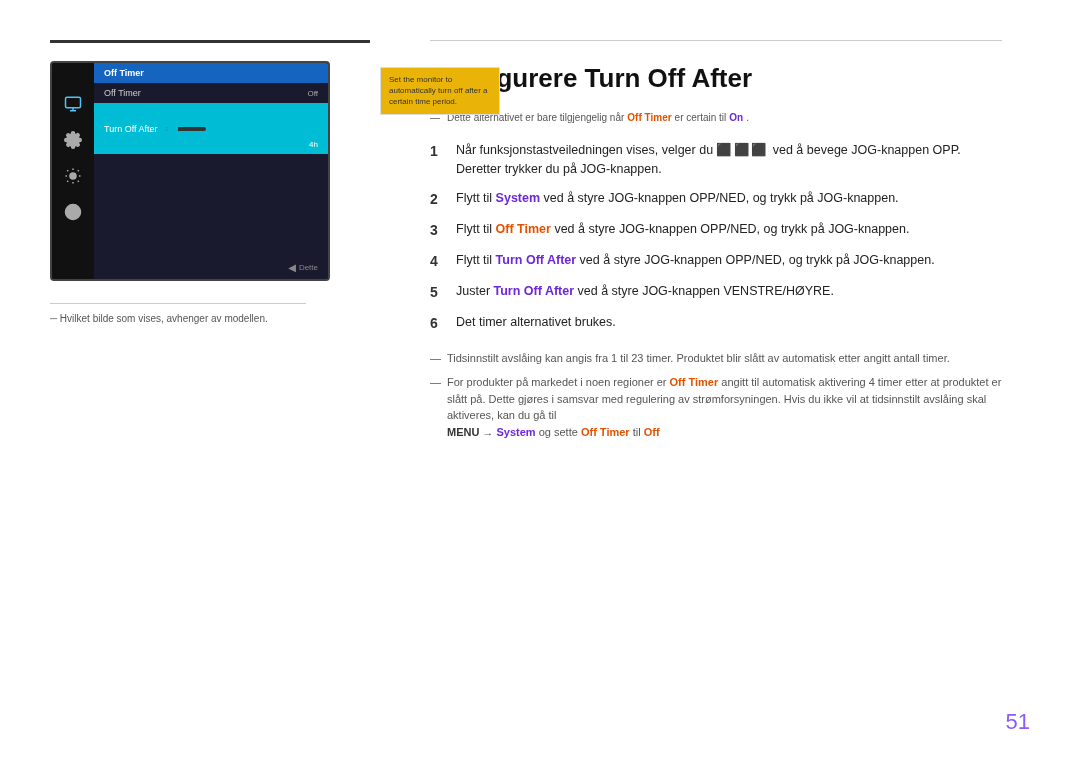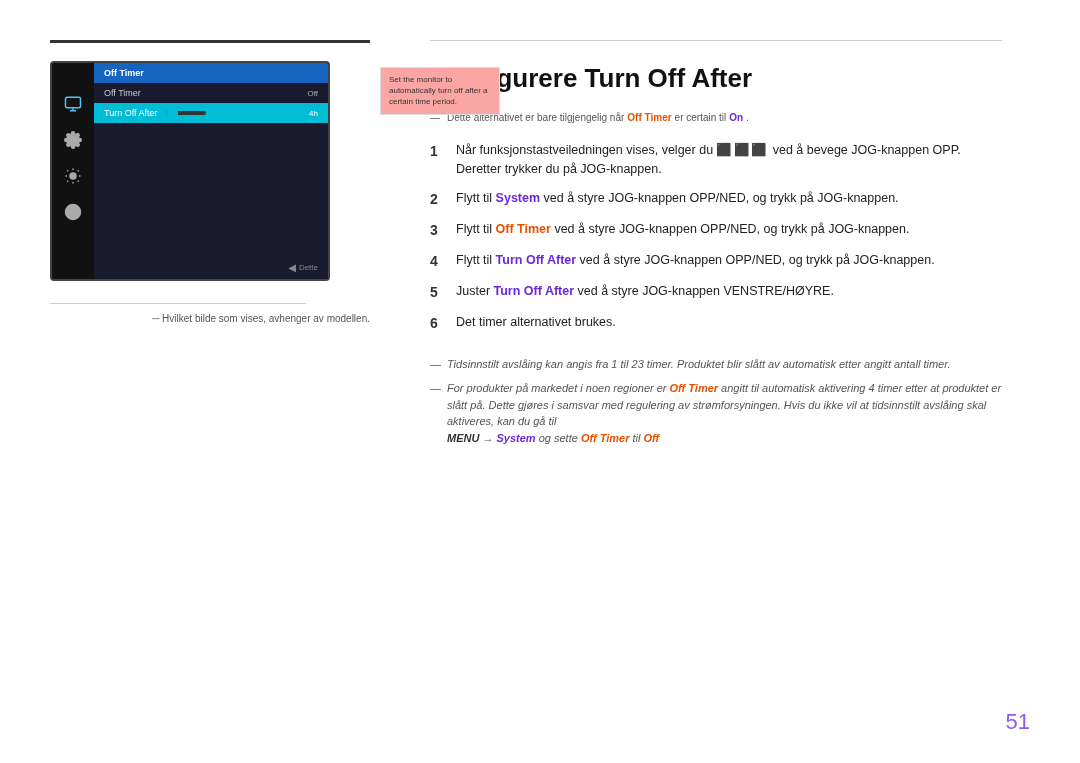--- a/index.html
+++ b/index.html
@@ -150,36 +150,35 @@
 
     .return-arrow {
       font-size: 10px;
     }
 
     
     .tooltip-box {
       position: absolute;
       top: 6px;
       right: -130px;
-      background: #fca5a5;
+      background: #eab308;
       border: 1px solid #ddd;
       padding: 6px 8px;
       font-size: 8px;
       color: #333;
       width: 120px;
       line-height: 1.4;
       z-index: 10;
     }
 
     .bottom-note {
       margin-top: 8px;
       font-size: 10px;
       color: #555;
       line-height: 1.4;
-      text-align: right;
     }
 
     
     .right-panel {
       flex: 1;
       display: flex;
       flex-direction: column;
       padding-left: 20px;
     }
 
@@ -246,22 +245,21 @@
     }
 
     .step-text {
       flex: 1;
     }
 
     .footer-notes {
       display: flex;
       flex-direction: column;
       gap: 8px;
-      margin-top: 6px;
-      font-style: italic;
+      margin-top: 0;
     }
 
     .footer-note {
       font-size: 11px;
       color: #555;
       line-height: 1.5;
       display: flex;
       gap: 4px;
     }
 
@@ -337,21 +335,21 @@
               <span>Off Timer</span>
               <span class="menu-value">Off</span>
             </div>
             <div class="menu-item highlighted">
               <div class="progress-bar-container">
                 <span style="font-size:9px;color:#fff;margin-right:4px;">Turn Off After</span>
                 <div class="progress-bar">
                   <div class="progress-bar-fill"></div>
                 </div>
               </div>
-              <span class="menu-value" style="color:#fff;">4h</span>
+              <span class="menu-value" style="color:#fff;margin-top:32px;">4h</span>
             </div>
           </div>
         </div>
 
         <div class="monitor-footer">
           <span class="return-arrow">◀</span>
           <span>Dette</span>
         </div>
       </div>
 

